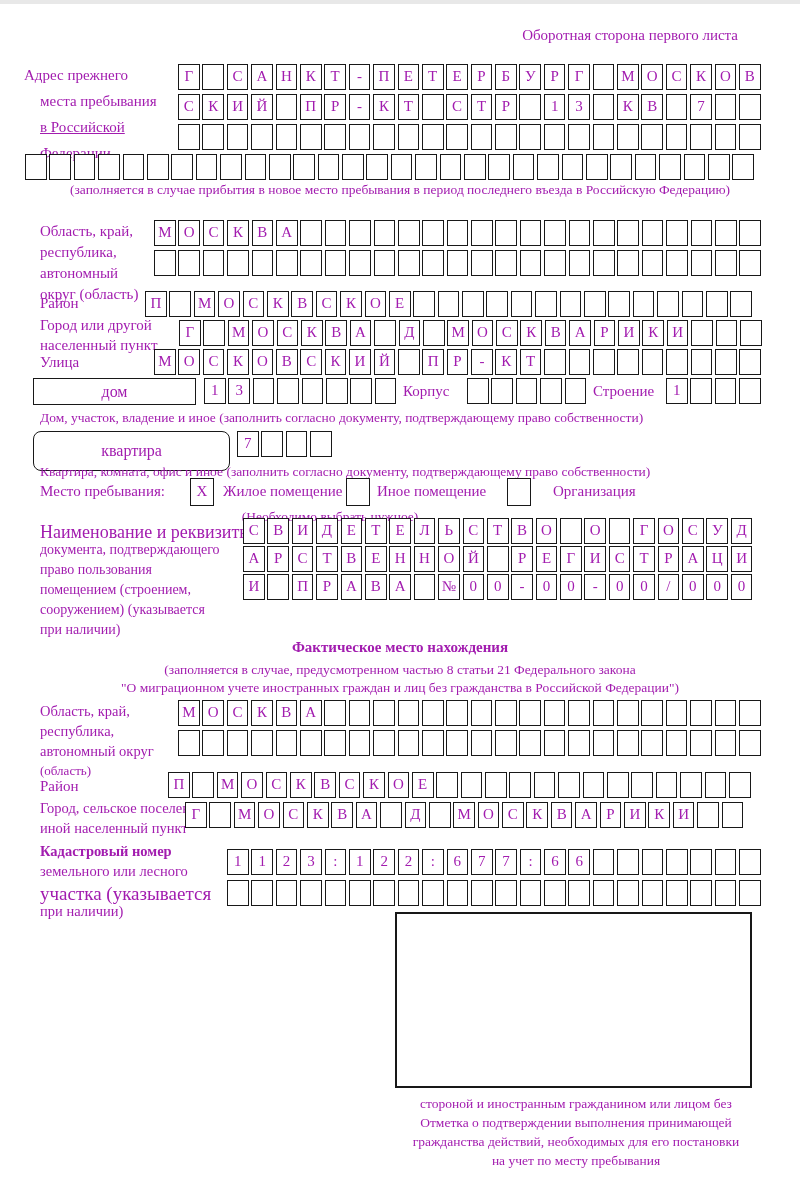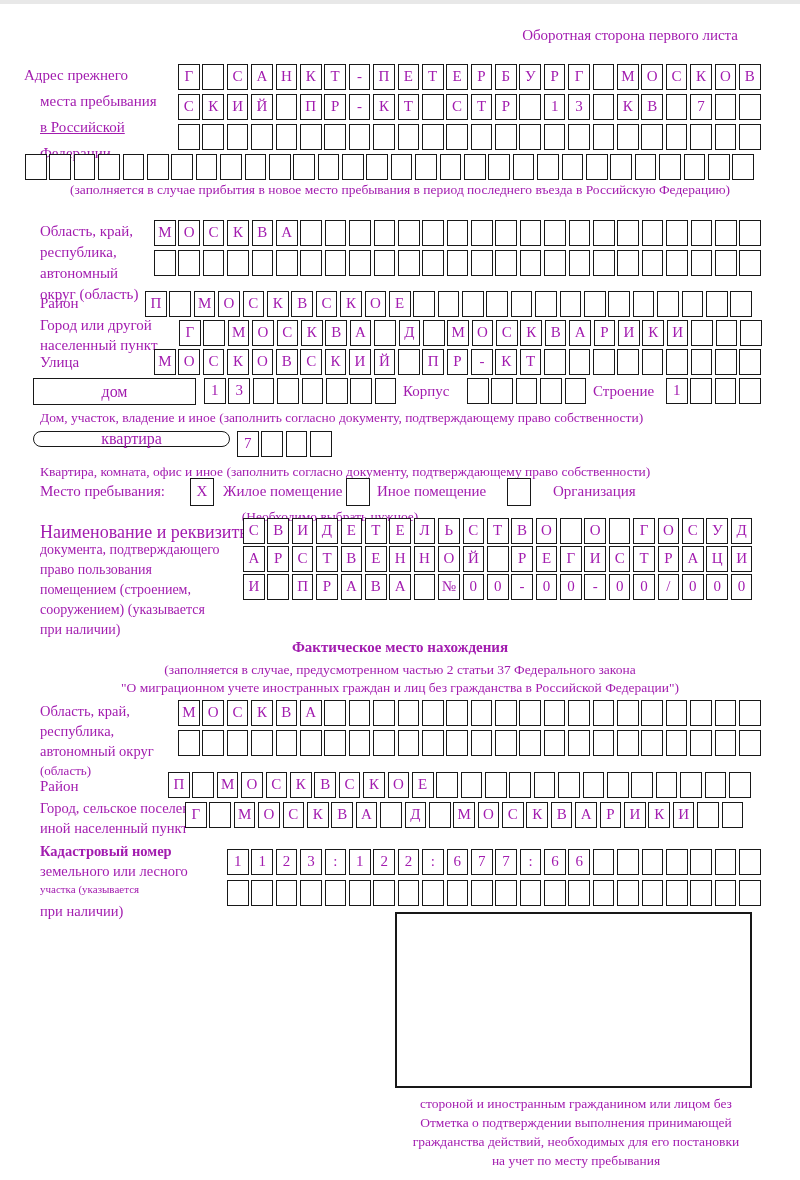--- a/index.html
+++ b/index.html
@@ -329,21 +329,21 @@
     </div>
   <div class="lbl" style="left:593px;top:380px;">Строение</div>
   <div class="row" style="left:666px;top:374px;">
       <span class="cell">1</span>
       <span class="cell"></span>
       <span class="cell"></span>
       <span class="cell"></span>
     </div>
   <div class="lbl-sm" style="left:40px;top:407px;">Дом, участок, владение и иное (заполнить согласно документу, подтверждающему право собственности)</div>
 
-  <div class="widebox" style="left:33px;top:427px;width:197px;height:16px;border-radius:8px;">
+  <div class="widebox" style="left:33px;top:427px;width:197px;height:40px;border-radius:8px;">
     <span>квартира</span>
   </div>
   <div class="row" style="left:237px;top:427px;">
       <span class="cell">7</span>
       <span class="cell"></span>
       <span class="cell"></span>
       <span class="cell"></span>
     </div>
   <div class="lbl-sm" style="left:40px;top:461px;">Квартира, комната, офис и иное (заполнить согласно документу, подтверждающему право собственности)</div>
 
@@ -426,21 +426,21 @@
       <span class="cell">-</span>
       <span class="cell">0</span>
       <span class="cell">0</span>
       <span class="cell">/</span>
       <span class="cell">0</span>
       <span class="cell">0</span>
       <span class="cell">0</span>
     </div>
 
   <div class="lbl bold center" style="top:636px;">Фактическое место нахождения</div>
-  <div class="lbl-sm center" style="top:659px;">(заполняется в случае, предусмотренном частью 2 статьи 37 Федерального закона</div>
+  <div class="lbl-sm center" style="top:659px;">(заполняется в случае, предусмотренном частью 8 статьи 21 Федерального закона</div>
   <div class="lbl-sm center" style="top:677px;">"О миграционном учете иностранных граждан и лиц без гражданства в Российской Федерации")</div>
 
   <div class="lbl" style="left:40px;top:700px;font-size:14.5px;">Область, край,</div>
   <div class="lbl" style="left:40px;top:720px;font-size:14.5px;">республика,</div>
   <div class="lbl" style="left:40px;top:740px;font-size:14.5px;">автономный округ</div>
   <div class="lbl" style="left:40px;top:760px;font-size:13px;">(область)</div>
   <div class="row" style="left:178px;top:696px;">
       <span class="cell">М</span>
       <span class="cell">О</span>
       <span class="cell">С</span>
@@ -544,21 +544,21 @@
       <span class="cell">Р</span>
       <span class="cell">И</span>
       <span class="cell">К</span>
       <span class="cell">И</span>
       <span class="cell"></span>
       <span class="cell"></span>
     </div>
 
   <div class="lbl" style="left:40px;top:840px;font-size:14.5px;font-weight:bold;">Кадастровый номер</div>
   <div class="lbl" style="left:40px;top:860px;font-size:14.5px;">земельного или лесного</div>
-  <div class="lbl" style="left:40px;top:880px;font-size:11px;">участка (указывается</div>
+  <div class="lbl" style="left:40px;top:880px;font-size:19px;">участка (указывается</div>
   <div class="lbl" style="left:40px;top:900px;font-size:14.5px;">при наличии)</div>
   <div class="row" style="left:227px;top:845px;">
       <span class="cell">1</span>
       <span class="cell">1</span>
       <span class="cell">2</span>
       <span class="cell">3</span>
       <span class="cell">:</span>
       <span class="cell">1</span>
       <span class="cell">2</span>
       <span class="cell">2</span>

